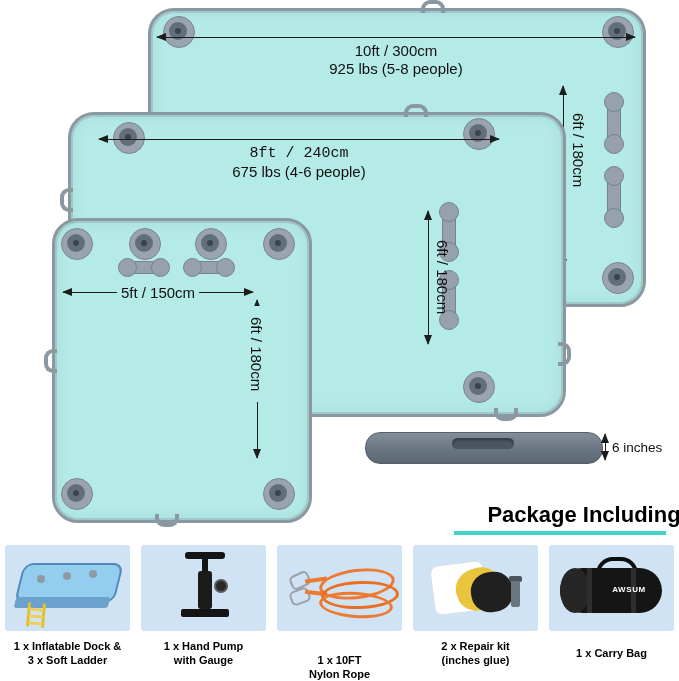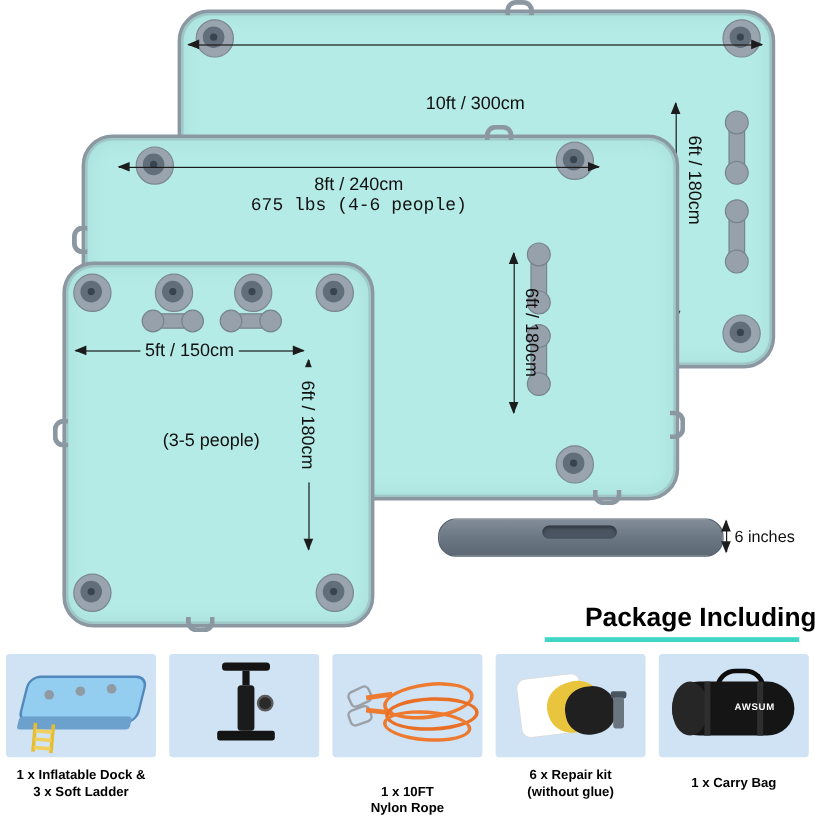--- a/index.html
+++ b/index.html
@@ -67,56 +67,56 @@
   <div class="dock" style="left:148px;top:8px;width:492px;height:293px;"></div>
   <div class="hook up" style="left:421px;top:0px;"></div>
   <div class="hook down" style="left:517px;top:298px;"></div>
   <div class="valve" style="left:163px;top:16px;"></div>
   <div class="valve" style="left:602px;top:16px;"></div>
   <div class="valve" style="left:602px;top:262px;"></div>
   <div class="dumbbell-v" style="left:607px;top:98px;"></div>
   <div class="dumbbell-v" style="left:607px;top:172px;"></div>
 
   <div class="arrow-h" style="left:157px;top:37px;width:478px;"></div>
-  <div class="dim" style="left:146px;top:42px;width:500px;margin-top:36px;">10ft / 300cm</div>
+  <div class="dim" style="left:146px;top:42px;width:500px;">10ft / 300cm</div>
+  <div class="dim" style="left:146px;top:60px;width:500px;">925 lbs (5-8 people)</div>
   <div class="arrow-v" style="left:563px;top:86px;height:182px;"></div>
   <div class="vdim" style="left:570px;top:70px;height:160px;">6ft / 180cm</div>
 
   <div class="dock" style="left:68px;top:112px;width:492px;height:299px;"></div>
   <div class="hook up" style="left:404px;top:104px;"></div>
   <div class="hook down" style="left:494px;top:408px;"></div>
   <div class="hook left" style="left:60px;top:188px;"></div>
   <div class="hook right" style="left:558px;top:342px;"></div>
   <div class="valve" style="left:113px;top:122px;"></div>
   <div class="valve" style="left:463px;top:118px;"></div>
   <div class="valve" style="left:463px;top:371px;"></div>
   <div class="dumbbell-v" style="left:442px;top:208px;height:46px;"></div>
   <div class="dumbbell-v" style="left:442px;top:276px;height:46px;"></div>
 
   <div class="arrow-h" style="left:99px;top:139px;width:400px;"></div>
-  <div class="dim" style="left:99px;top:145px;width:400px;">8ft / 240cm</div>
-  <div class="dim" style="left:99px;top:163px;width:400px;font-family:Liberation Mono, monospace;">675 lbs (4-6 people)</div>
+  <div class="dim" style="left:99px;top:145px;width:400px;font-family:Liberation Mono, monospace;">8ft / 240cm</div>
+  <div class="dim" style="left:99px;top:163px;width:400px;">675 lbs (4-6 people)</div>
   <div class="arrow-v" style="left:428px;top:211px;height:133px;"></div>
   <div class="vdim" style="left:434px;top:211px;height:133px;">6ft / 180cm</div>
 
   <div class="dock" style="left:52px;top:218px;width:254px;height:299px;"></div>
   <div class="hook left" style="left:44px;top:349px;"></div>
   <div class="hook down" style="left:155px;top:514px;"></div>
   <div class="valve" style="left:61px;top:228px;"></div>
   <div class="valve" style="left:129px;top:228px;"></div>
   <div class="valve" style="left:195px;top:228px;"></div>
   <div class="valve" style="left:263px;top:228px;"></div>
   <div class="valve" style="left:61px;top:478px;"></div>
   <div class="valve" style="left:263px;top:478px;"></div>
   <div class="dumbbell-h" style="left:124px;top:261px;"></div>
   <div class="dumbbell-h" style="left:189px;top:261px;"></div>
 
   <div class="arrow-h" style="left:63px;top:292px;width:190px;"></div>
   <div class="dim" style="left:63px;top:284px;width:190px;"><span style="background:var(--dock-fill,#b4ebe6);padding:0 4px;">5ft / 150cm</span></div>
-  <div class="dim" style="left:76px;top:359px;width:200px;">(3-5 people)</div>
   <div class="arrow-v" style="left:257px;top:300px;height:158px;"></div>
   <div class="vdim on-line" style="left:248px;top:306px;height:96px;">6ft / 180cm</div>
 
   <div class="side-tube"></div>
   <div class="side-handle"></div>
   <div class="arrow-v" style="left:605px;top:434px;height:26px;"></div>
   <div class="dim" style="left:612px;top:440px;width:64px;text-align:left;font-size:13.5px;">6 inches</div>
 
   <div class="pkg-title">Package Including</div>
   <div class="pkg-underline"></div>
@@ -168,26 +168,30 @@
     <div class="t-part" style="left:11px;top:23px;width:30px;height:45px;background:#262626;border-radius:50%;"></div>
     <div class="t-part" style="left:38px;top:23px;width:5px;height:45px;background:#2e2e2e;"></div>
     <div class="t-part" style="left:82px;top:23px;width:5px;height:45px;background:#2e2e2e;"></div>
     <div class="t-part" style="left:56px;top:40px;width:48px;text-align:center;font-size:8px;font-weight:700;letter-spacing:.6px;color:#ffffff;">AWSUM</div>
   </div>
 
   <div class="caption" style="left:5px;">
     <div>1 x Inflatable Dock &amp;</div>
       <div>3 x Soft Ladder</div>
   </div>
+  <div class="caption" style="left:141px;">
+    <div>1 x Hand Pump</div>
+      <div>with Gauge</div>
+  </div>
   <div class="caption" style="left:277px;margin-top:14px;">
     <div>1 x 10FT</div>
       <div>Nylon Rope</div>
   </div>
   <div class="caption" style="left:413px;">
-    <div>6 x Repair kit</div>
-      <div>(without glue)</div>
+    <div>2 x Repair kit</div>
+      <div>(inches glue)</div>
   </div>
   <div class="caption" style="left:549px;">
     <div>1 x Carry Bag</div>
       <div></div>
   </div>
 
 </div>
 
 </body></html>

